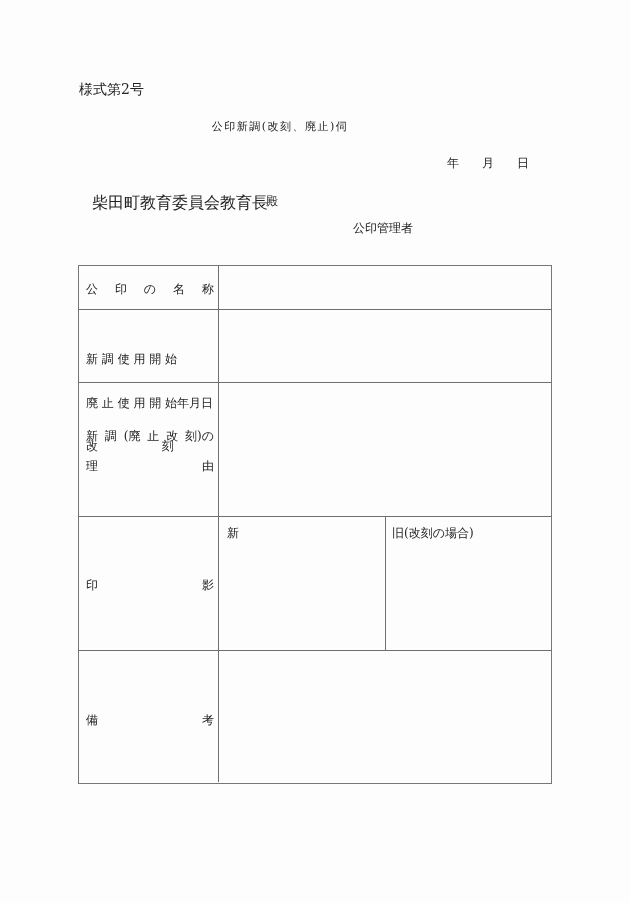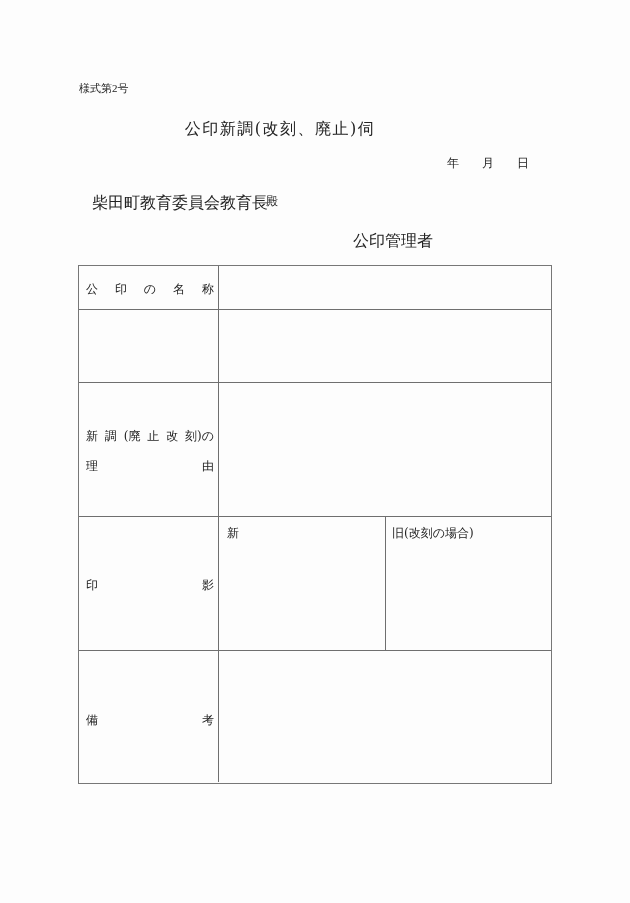--- a/index.html
+++ b/index.html
@@ -1,26 +1,26 @@
 <!DOCTYPE html>
 <html><head>
 <meta charset="utf-8">
 <style>
   html, body { margin:0; padding:0; }
   body {
     width:630px; height:903px; background:#fdfdfd; position:relative; overflow:hidden;
     font-family:"DejaVu Serif","Liberation Serif",serif; color:#222; font-size:12px;
   }
   .abs { position:absolute; white-space:nowrap; }
-  .form-no { left:79px; top:81px; font-size:11px;font-family:Liberation Serif, serif; }
-  .title { left:0; width:560px; top:119px; text-align:center; font-size:16px; letter-spacing:1.5px; }
+  .form-no { left:79px; top:81px; font-size:14px; }
+  .title { left:0; width:560px; top:119px; text-align:center; font-size:11px; letter-spacing:1.5px; }
   .date { top:155px; font-size:12px; }
   .addressee { left:92px; top:193px; font-size:16px; }
   .honor { left:266px; top:193px; font-size:12px; }
-  .manager { left:353px; top:231px; font-size:16px; }
+  .manager { left:353px; top:220px; font-size:12px; }
 
   .tbl { position:absolute; left:78px; top:265px; width:474px; height:519px;
          border:1.5px solid #777; box-sizing:border-box; }
   .hline { position:absolute; left:0; right:0; height:0; border-top:1.3px solid #6f6f6f; }
   .vline { position:absolute; width:0; border-left:1.3px solid #6f6f6f; }
   .lbl { position:absolute; left:7px; width:128px; font-size:12px; }
   .spread { display:flex; justify-content:space-between; }
   .cell-text { position:absolute; font-size:12px; }
 </style>
 </head>
@@ -50,20 +50,25 @@
 
   <div class="lbl spread" style="top:15px;">
     <span>公</span>
     <span>印</span>
     <span>の</span>
     <span>名</span>
     <span>称</span>
   </div>
   <div class="cell-text" style="left:146px; top:0; width:322px; height:43px;"></div>
 
+  <div class="lbl" style="top:57px; line-height:14.5px; white-space:pre;">
+    <div>新 調 使 用 開 始</div>
+    <div>廃 止 使 用 開 始年月日</div>
+    <div>改　　　　　 刻</div>
+  </div>
   <div class="cell-text" style="left:146px; top:44px; width:322px; height:72px;"></div>
 
   <div class="lbl spread" style="top:162px;">
     <span>新</span>
     <span>調</span>
     <span>(廃</span>
     <span>止</span>
     <span>改</span>
     <span>刻)の</span>
   </div>

